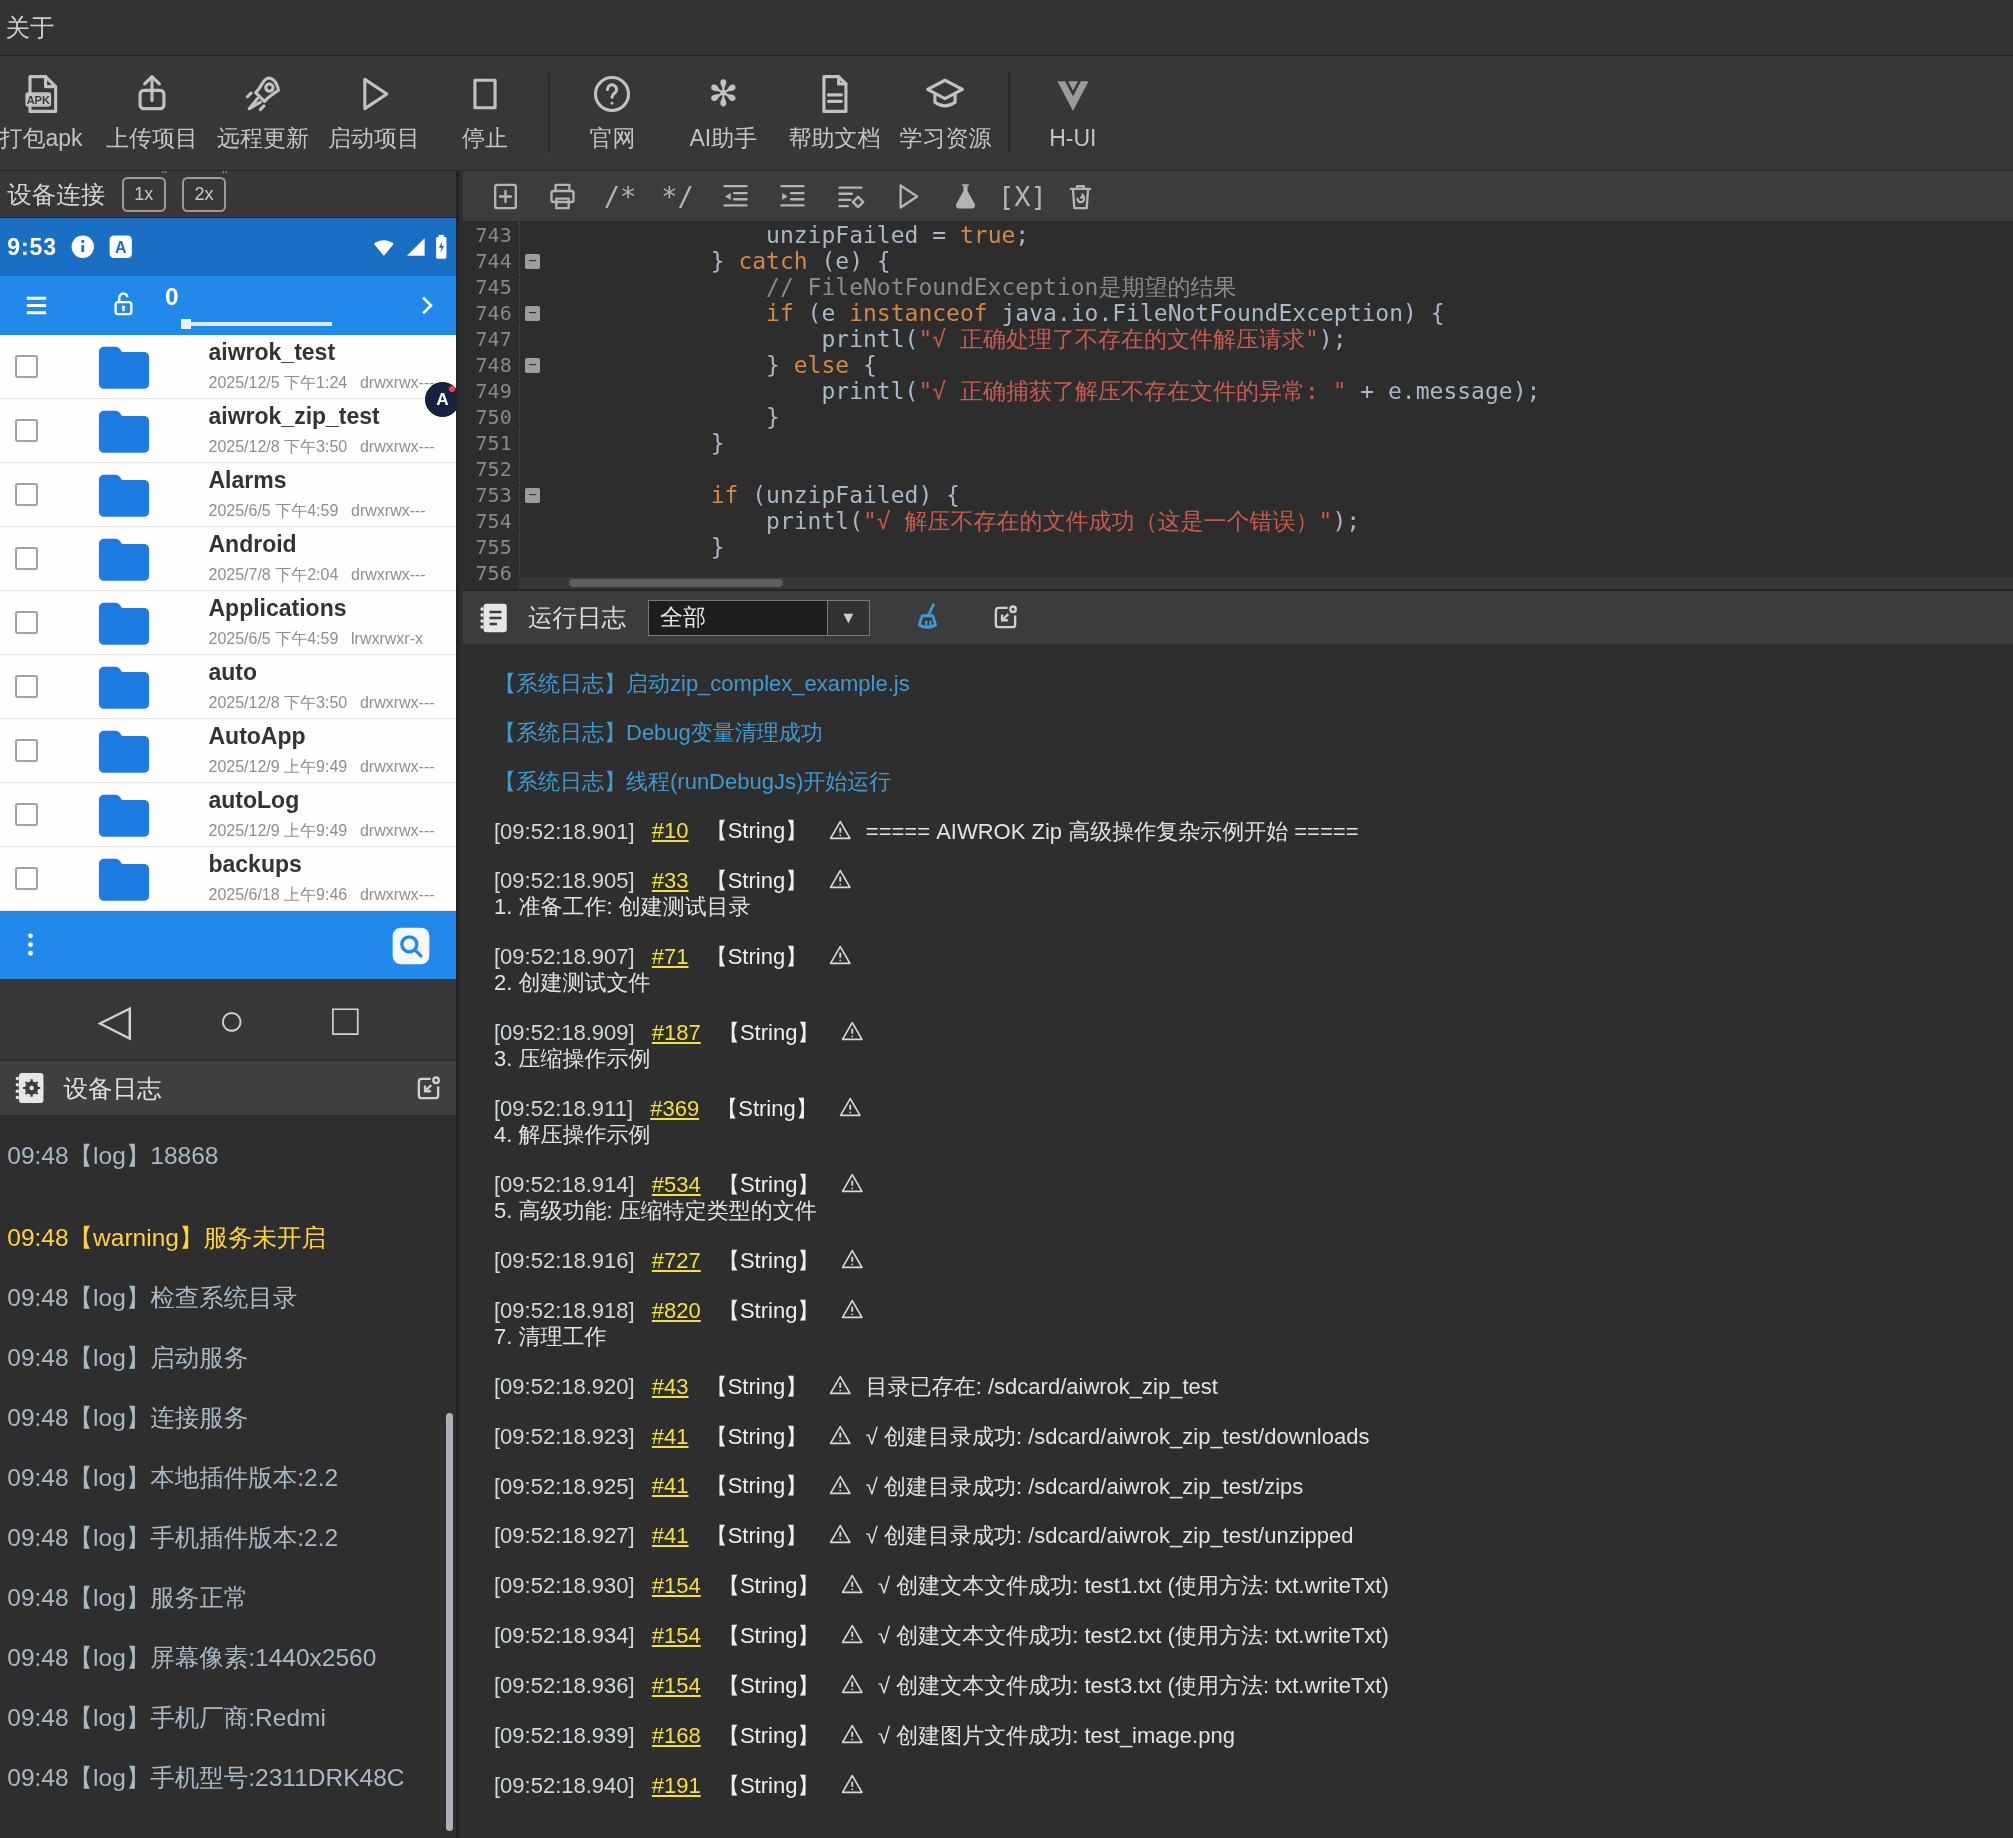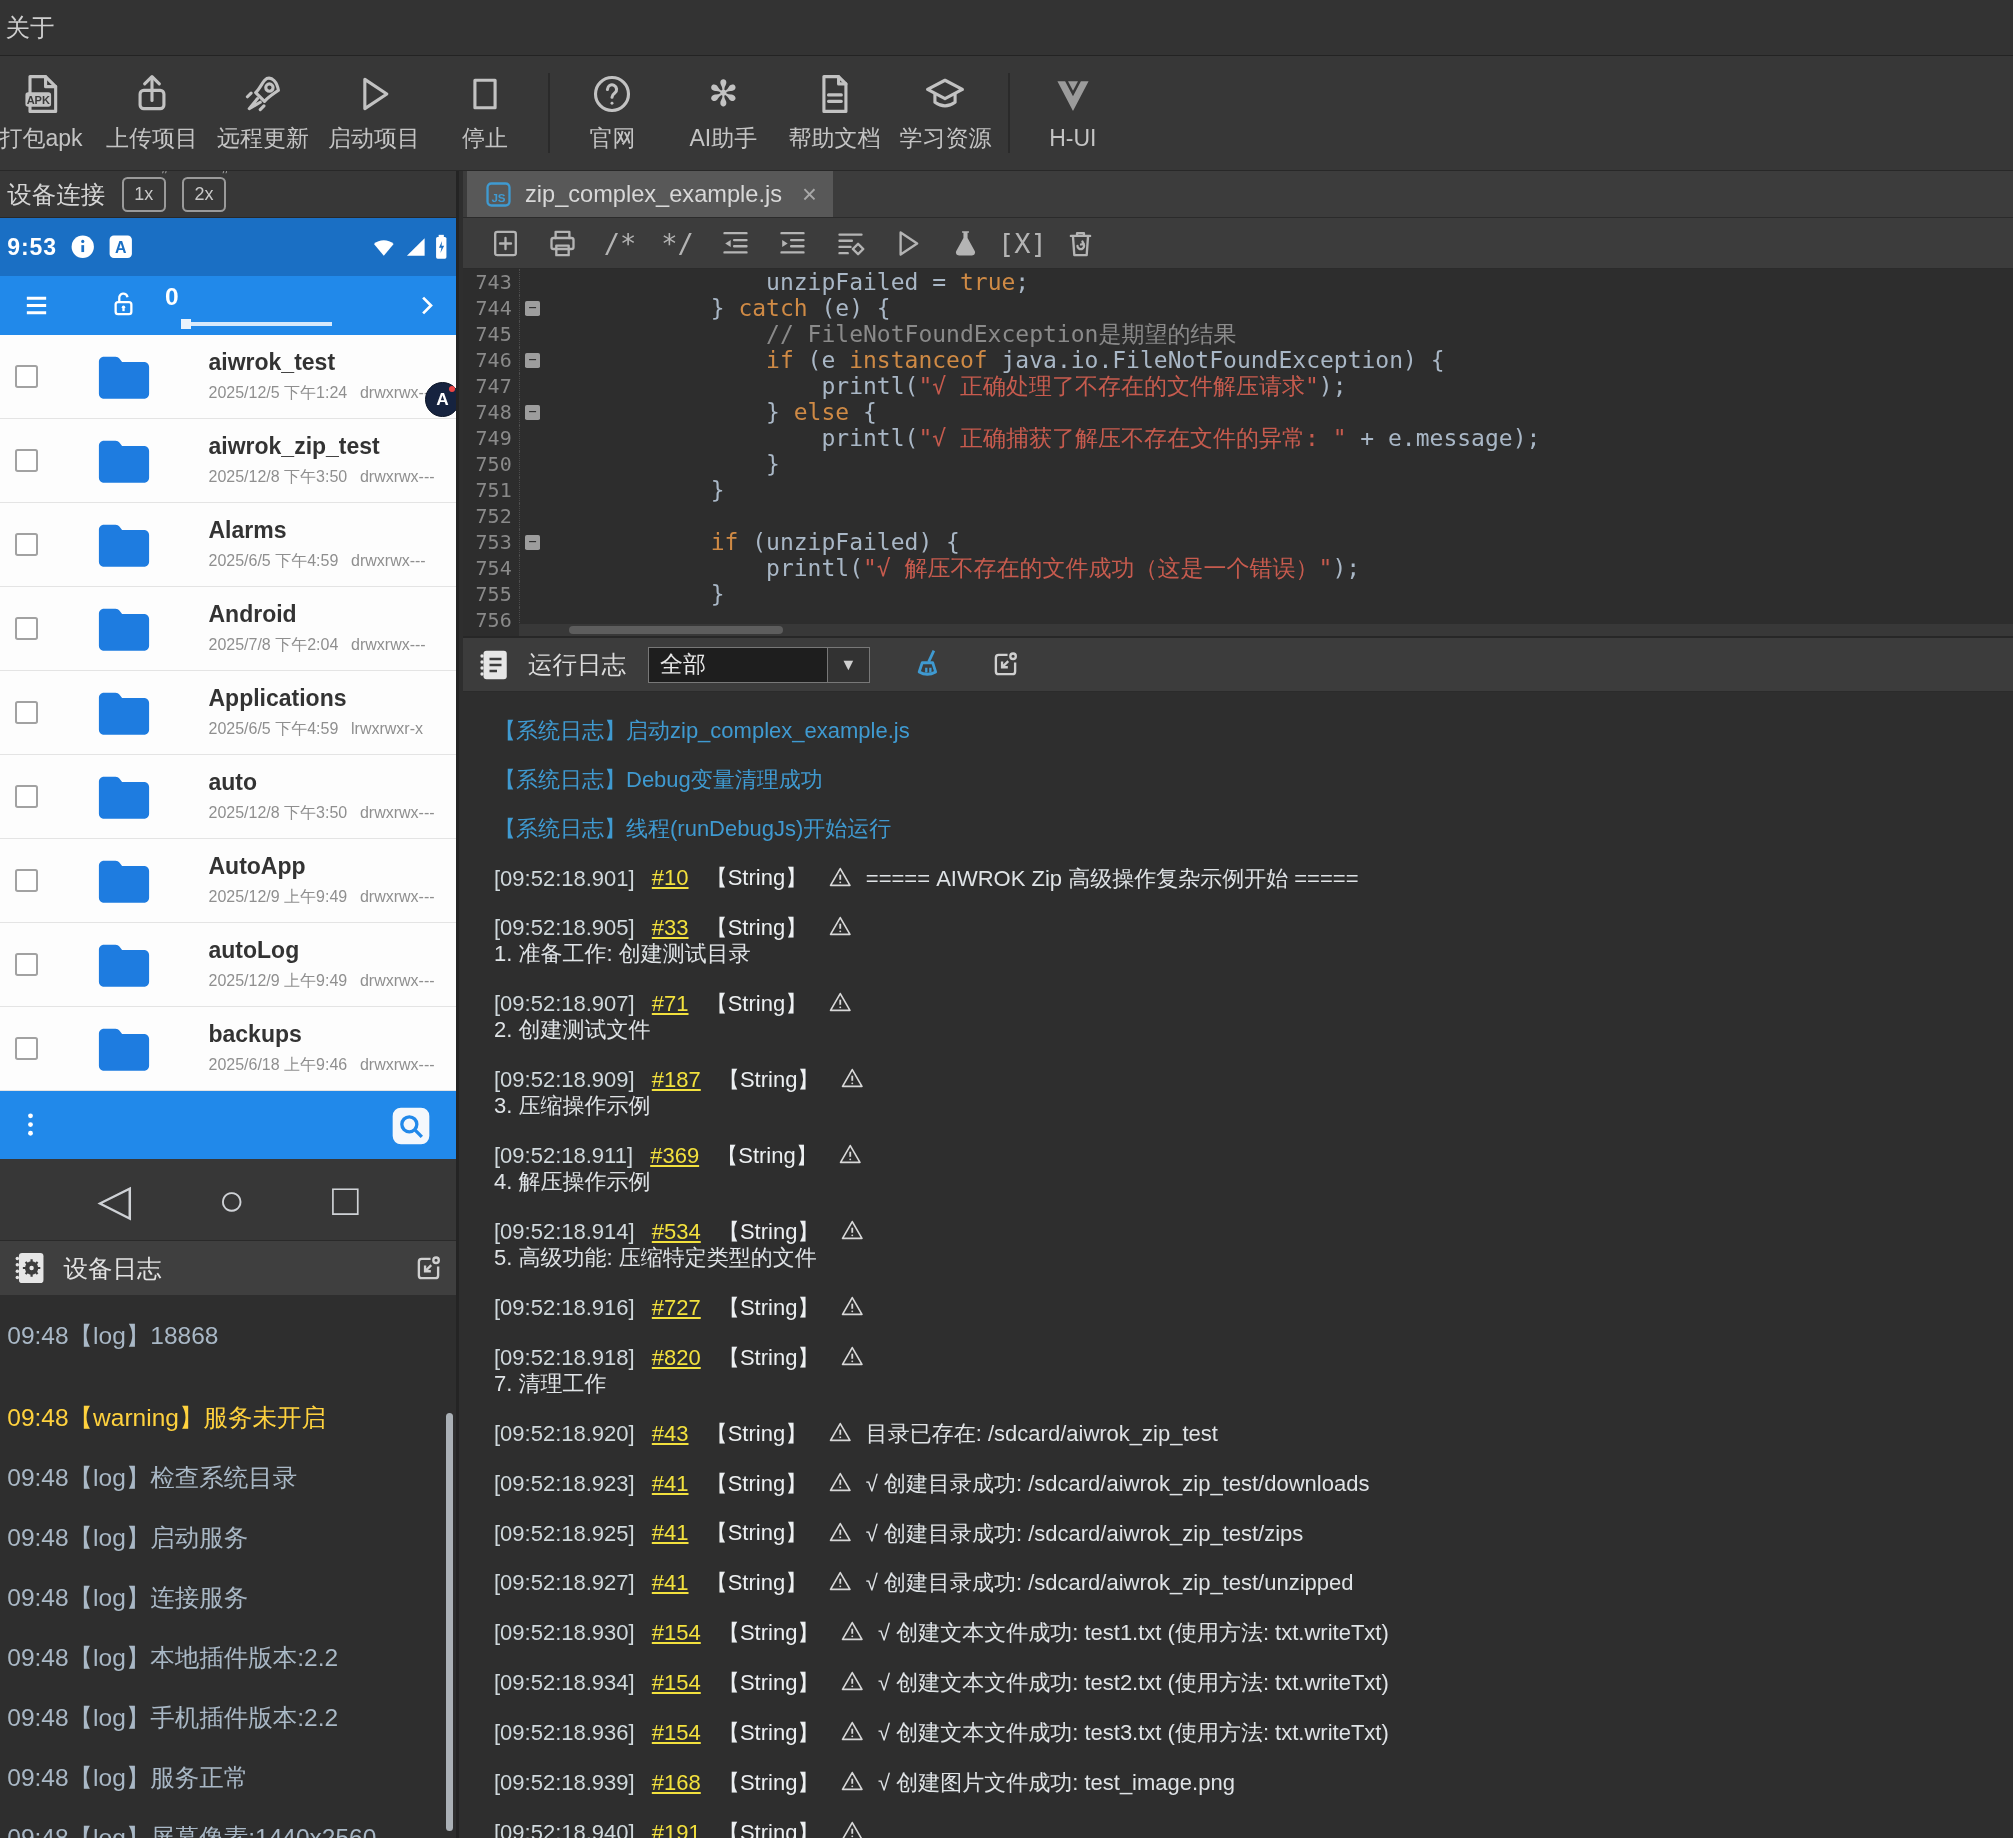--- a/index.html
+++ b/index.html
@@ -45,21 +45,21 @@
   .hamburger svg { width:100%; height:100%; }
   .lock-ic { position:absolute; left:109px; top:11.8px; width:29px; height:33px; }
   .lock-ic svg { width:100%; height:100%; }
   .badge-count { position:absolute; left:165px; top:7.3px; color:#fff; font-size:24.5px; font-weight:bold; }
   .slider-track { position:absolute; left:187px; top:46px; width:145px; height:3.6px; background:#d7e9fb; }
   .slider-handle { position:absolute; left:181px; top:43px; width:10px; height:10px; background:#eaf3fc; }
   .chevron-right { position:absolute; right:16.4px; top:14.5px; width:27px; height:29px; }
   .chevron-right svg { width:100%; height:100%; }
 
   .file-list { background:#fdfdfd; }
-  .file-row { height:84px; display:flex; align-items:center; padding-left:14.5px;
+  .file-row { height:64px; display:flex; align-items:center; padding-left:14.5px;
     border-bottom:1.8px solid #e4e4e4; background:#fdfdfd;gap:40px; }
   .chk { width:23.6px; height:23.6px; border:2.7px solid #a2a2a2; border-radius:2.7px;
     background:#fff; flex:none; margin-right:18px; }
   .f-ic { width:56px; height:45px; flex:none; margin-right:16.4px; }
   .f-ic svg { width:100%; height:100%; }
   .f-text { overflow:hidden; white-space:nowrap; }
   .f-name { font-size:23px; font-weight:bold; color:#333; }
   .f-meta { font-size:16px; color:#8f8f8f; margin-top:7.3px; }
   .f-meta .f-perm { margin-left:12.7px; }
 
@@ -467,30 +467,20 @@
 
   <div class="devlog-entry">09:48【log】手机型号:2311DRK48C</div>
 
 </div>
   <div class="devlog-scrollbar"></div>
 
   <div class="avatar-ball">A</div>
 </div>
 
 <div class="right-panel">
-  <div class="tab-bar">
-    <div class="tab">
-      <span class="tab-ic"><svg viewBox="0 0 24 24" style="font-size:26px">
-            <rect x="3.5" y="3.5" width="17" height="17" rx="3" stroke="#3f9ad1" fill="none" stroke-width="1.8"></rect>
-            <text x="12" y="17.5" font-size="9" font-weight="bold" fill="#3f9ad1" text-anchor="middle">JS</text>
-          </svg></span>
-      <span>zip_complex_example.js</span>
-      <span class="tab-close">×</span>
-    </div>
-  </div>
 
   <div class="editor-toolbar" id="editor-toolbar">
       <span class="ed-ic">
         <svg viewBox="0 0 24 24">
           <rect x="4.5" y="3.5" width="15" height="17" rx="1.5" stroke="#b4b4b4" fill="none" stroke-width="1.7" stroke-linecap="round" stroke-linejoin="round"></rect>
           <path d="M12 8v8M8 12h8" stroke="#b4b4b4" fill="none" stroke-width="1.7" stroke-linecap="round" stroke-linejoin="round"></path>
         </svg>
       </span>
       <span class="ed-ic">
         <svg viewBox="0 0 24 24">

